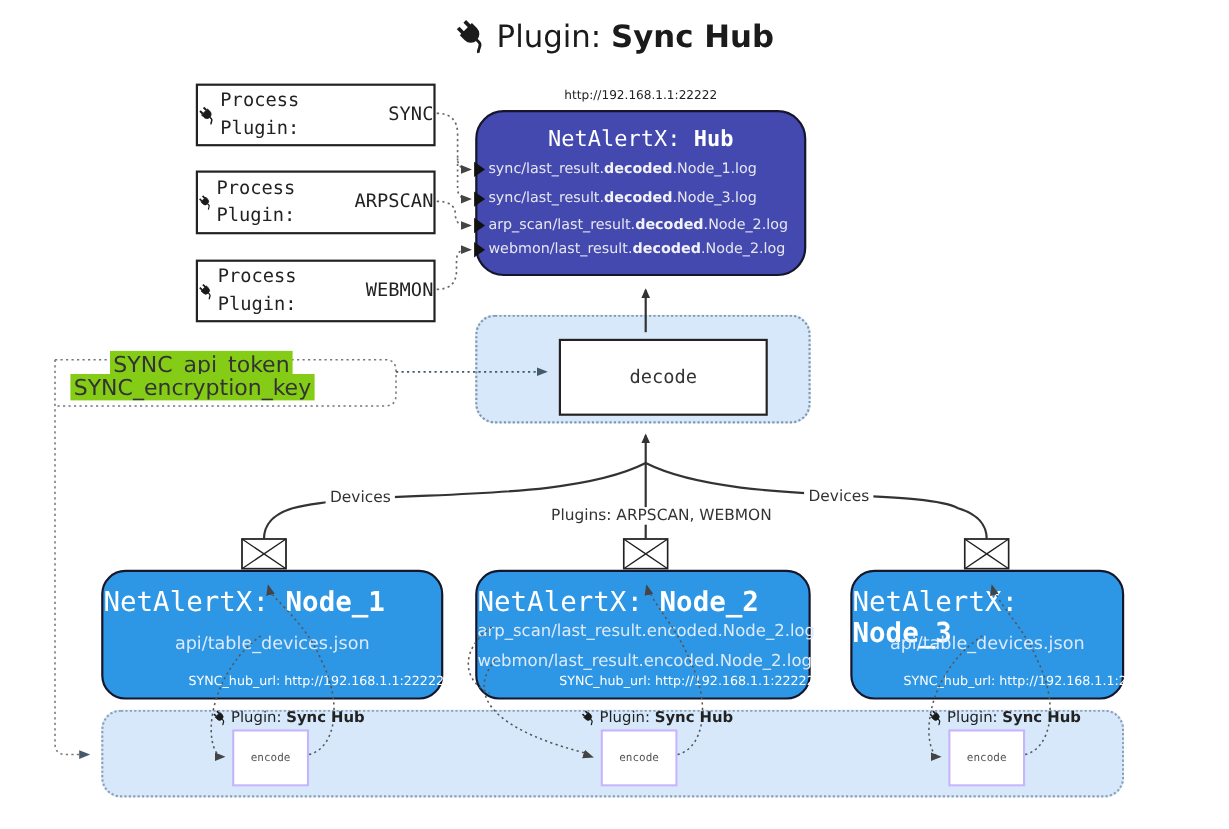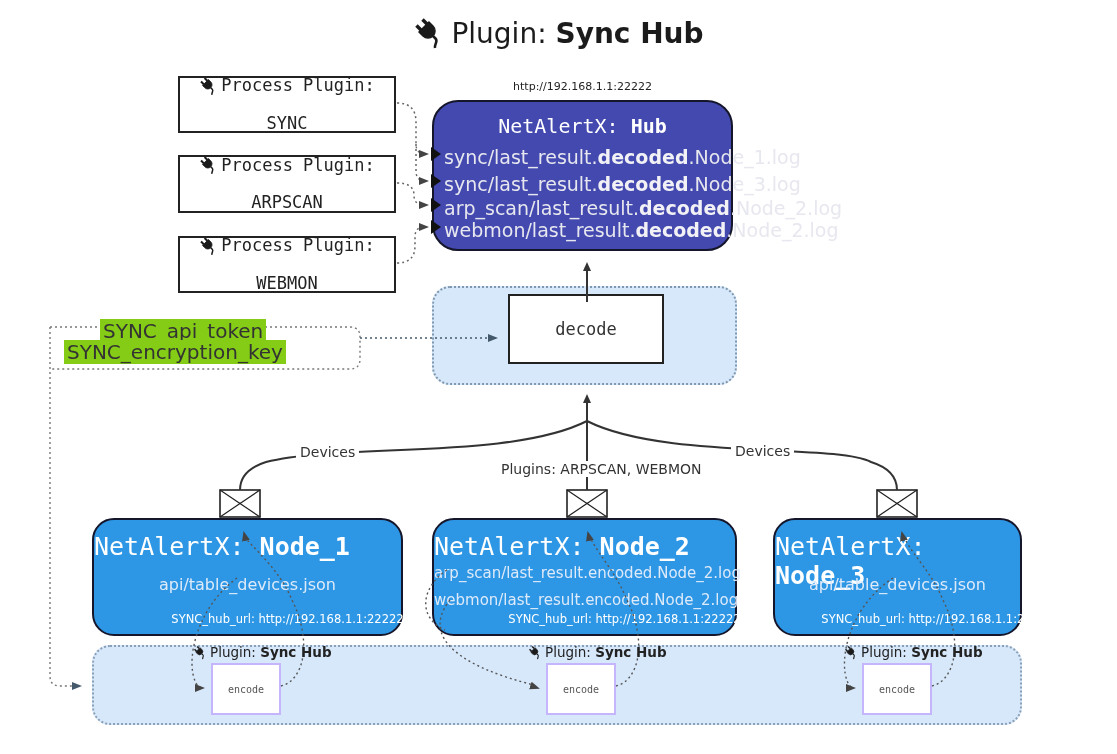--- a/index.html
+++ b/index.html
@@ -8,38 +8,38 @@
   .abs{position:absolute;}
 
   
   #title{left:0;top:16px;width:1117px;text-align:center;font-size:28px;color:#1b1b1b;}
   #title .plug{width:34px;height:34px;vertical-align:-7px;margin-right:4px;}
   #title b{font-weight:700;}
 
   
   .pbox{background:#fff;border:2px solid #222;box-sizing:border-box;
         font-family:"DejaVu Sans Mono","Liberation Mono",monospace;font-size:17px;color:#222;
-        display:flex;flex-direction:column;align-items:center;justify-content:center;line-height:1.5;gap:12px;}
+        display:flex;flex-direction:row;align-items:center;justify-content:center;line-height:1.5;gap:12px;}
   .pbox .row1{display:flex;align-items:center;gap:2px;}
   .pbox .plug{width:20px;height:20px;}
 
   
   #hub{left:432px;top:100px;width:301px;height:151px;background:#4349ae;border:2px solid #15162b;
        border-radius:26px;box-sizing:border-box;}
   #hub-url{left:432px;top:80px;width:301px;text-align:center;font-size:11px;color:#222;}
   #hub-title{left:432px;top:114px;width:301px;text-align:center;color:#fff;
              font-family:"DejaVu Sans Mono","Liberation Mono",monospace;font-size:20px;}
   #hub-title b{font-weight:700;}
-  .hublog{left:444px;width:290px;height:18px;color:#e7e7ef;font-size:19px;white-space:nowrap;}
+  .hublog{left:444px;width:290px;height:18px;color:#e7e7ef;font-size:13px;white-space:nowrap;}
   .hublog b{font-weight:700;color:#f2f2f6;}
 
   
   #decode-wrap{left:432px;top:286px;width:305px;height:99px;background:#d7e8fb;
                border:2px dotted #7f98ad;border-radius:18px;box-sizing:border-box;}
-  #decode-box{left:508px;top:294px;width:156px;height:70px;background:#fff;border:2px solid #222;
+  #decode-box{left:508px;top:308px;width:190px;height:70px;background:#fff;border:2px solid #222;
               box-sizing:border-box;display:flex;align-items:center;justify-content:center;
               font-family:"DejaVu Sans Mono","Liberation Mono",monospace;font-size:17px;color:#333;}
 
   
   .tok{font-size:20px;color:#333;background:#84cc16;padding:0 3px;white-space:nowrap;}
 
   
   .elabel{font-size:14px;color:#333;background:#fff;padding:0 4px;white-space:nowrap;z-index:6;}
 
   

